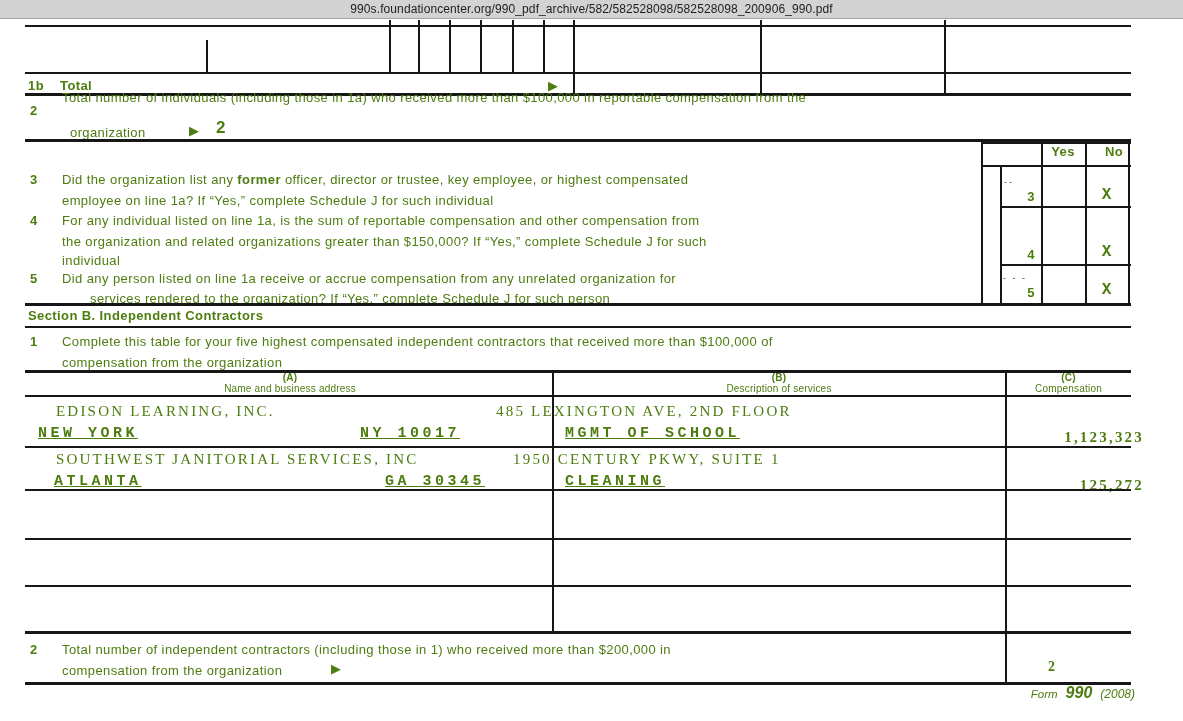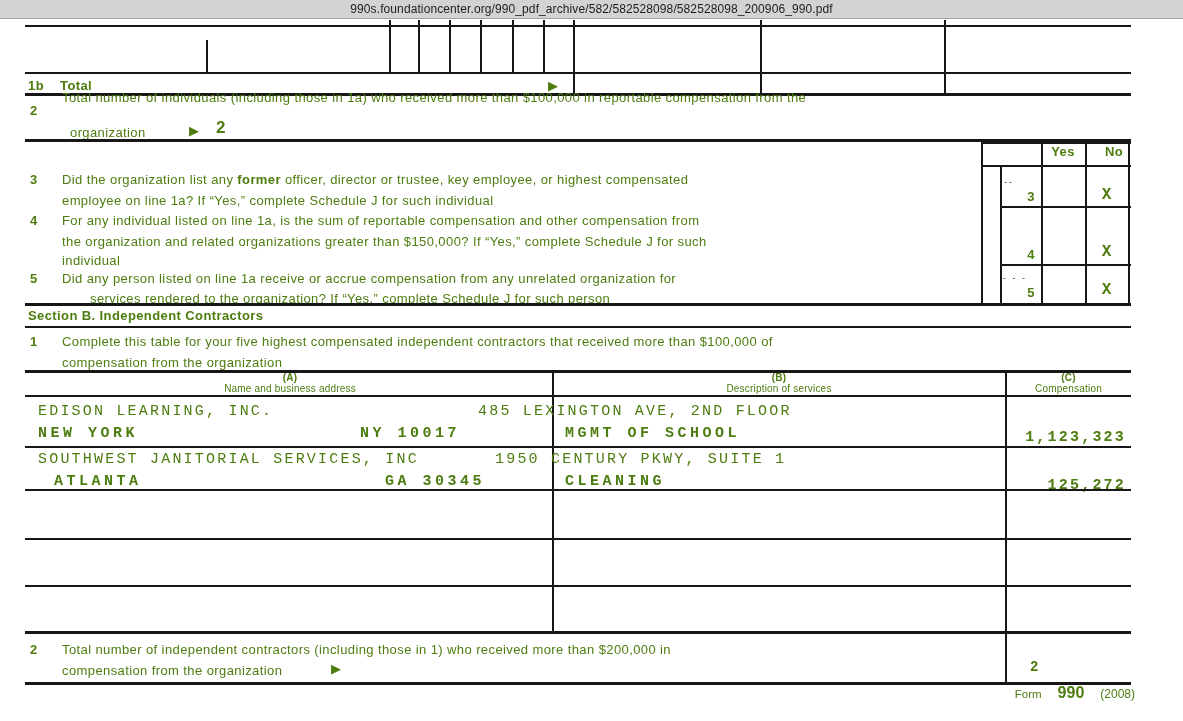--- a/index.html
+++ b/index.html
@@ -19,22 +19,22 @@
   .hl { position:absolute; height:2px; background:#171717; }
   .hl3 { height:3px; }
   .vl { position:absolute; width:2px; background:#171717; }
 
   
   .t { position:absolute; white-space:nowrap; color:#4d7c0f; }
   .s13 { font-size:13px; letter-spacing:0.4px; }
   .b { font-weight:bold; }
   .s10 { font-size:10px; letter-spacing:0.2px; }
   .ctr { text-align:center; }
-  .mono { font-family:Liberation Mono, monospace; font-size:15px; letter-spacing:2.2px; }
-  .monob { font-family:"Liberation Mono", monospace; font-size:15px; letter-spacing:3.5px; font-weight:bold; }
+  .mono { font-family:Liberation Serif, serif; font-size:15px; letter-spacing:2.2px;margin-left:18px; }
+  .monob { font-family:"Liberation Mono", monospace; font-size:15px; letter-spacing:3.5px; font-weight:bold;text-decoration:underline; }
   .arrow { font-size:13px; }
   .xmark { font-family:"Liberation Mono", monospace; font-weight:bold; font-size:16px; }
   .artifact { color:#3a3a3a; font-size:9px; letter-spacing:2px; }
 </style>
 </head>
 <body>
 
 <div class="page">
 
   <div class="titlebar">
@@ -153,19 +153,19 @@
 
   <div class="t s13 b" style="left:30px;top:642px;">2</div>
   <div class="t s13" style="left:62px;top:642px;">Total number of independent contractors (including those in 1) who received more than $200,000 in</div>
   <div class="t s13" style="left:62px;top:663px;">compensation from the organization</div>
   <div class="t arrow" style="left:331px;top:661px;">▶</div>
   <div class="t mono" style="left:1030px;top:659px;font-size:14px;font-weight:bold;">2</div>
 
   <div class="hl hl3" style="left:25px;top:682px;width:1106px;"></div>
 
   <div class="t" style="left:26px;top:728px;font-size:11px;">DAA</div>
-  <div class="t" style="right:48px;top:684px;display:flex;align-items:baseline;gap:16px;">
+  <div class="t" style="right:48px;top:684px;display:flex;align-items:baseline;gap:8px;font-style:italic;">
     <span style="font-size:11.5px;">Form</span>
     <span class="b" style="font-size:16px;">990</span>
     <span style="font-size:12px;">(2008)</span>
   </div>
 
 </div>
 
 </body></html>

